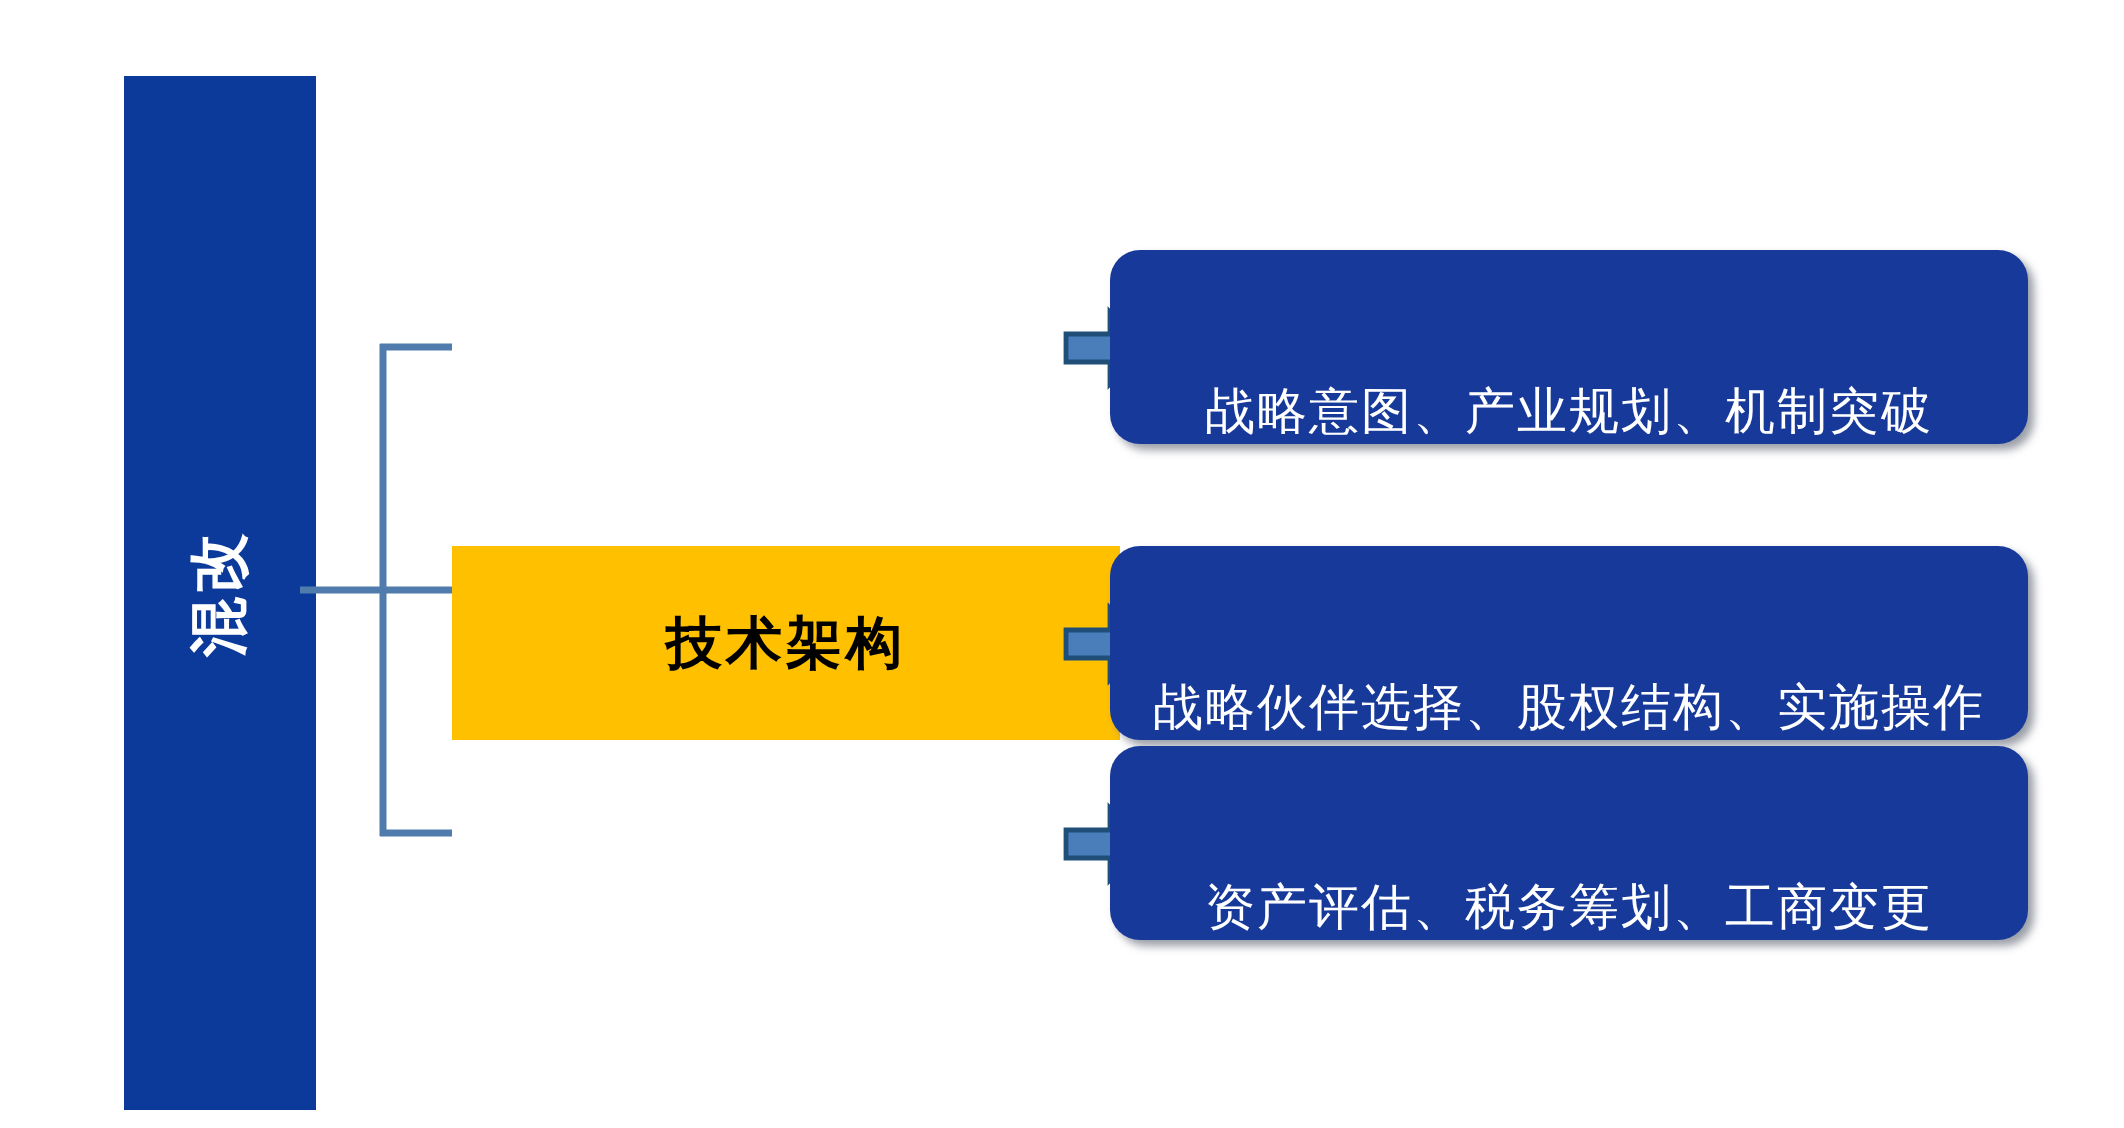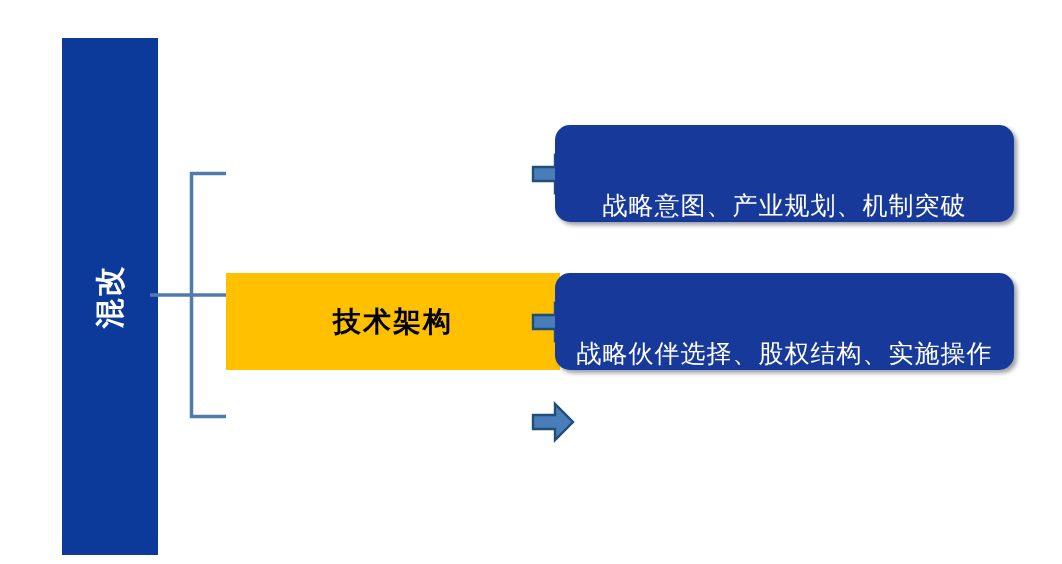--- a/index.html
+++ b/index.html
@@ -165,15 +165,18 @@
       <span class="detail-label">战略伙伴选择、股权结构、实施操作</span>
     </div>
   </div>
 
   <div class="row row-3">
 
     <svg class="arrow" viewBox="0 0 44 44">
       <polygon points="2,15 24,15 24,4 42,22 24,40 24,29 2,29" fill="#4A7EBB" stroke="#1F4E79" stroke-width="2.4" stroke-linejoin="miter"></polygon>
     </svg>
 
+    <div class="detail-box">
+      <span class="detail-label">资产评估、税务筹划、工商变更</span>
+    </div>
   </div>
 
 </div>
 
 </body></html>

